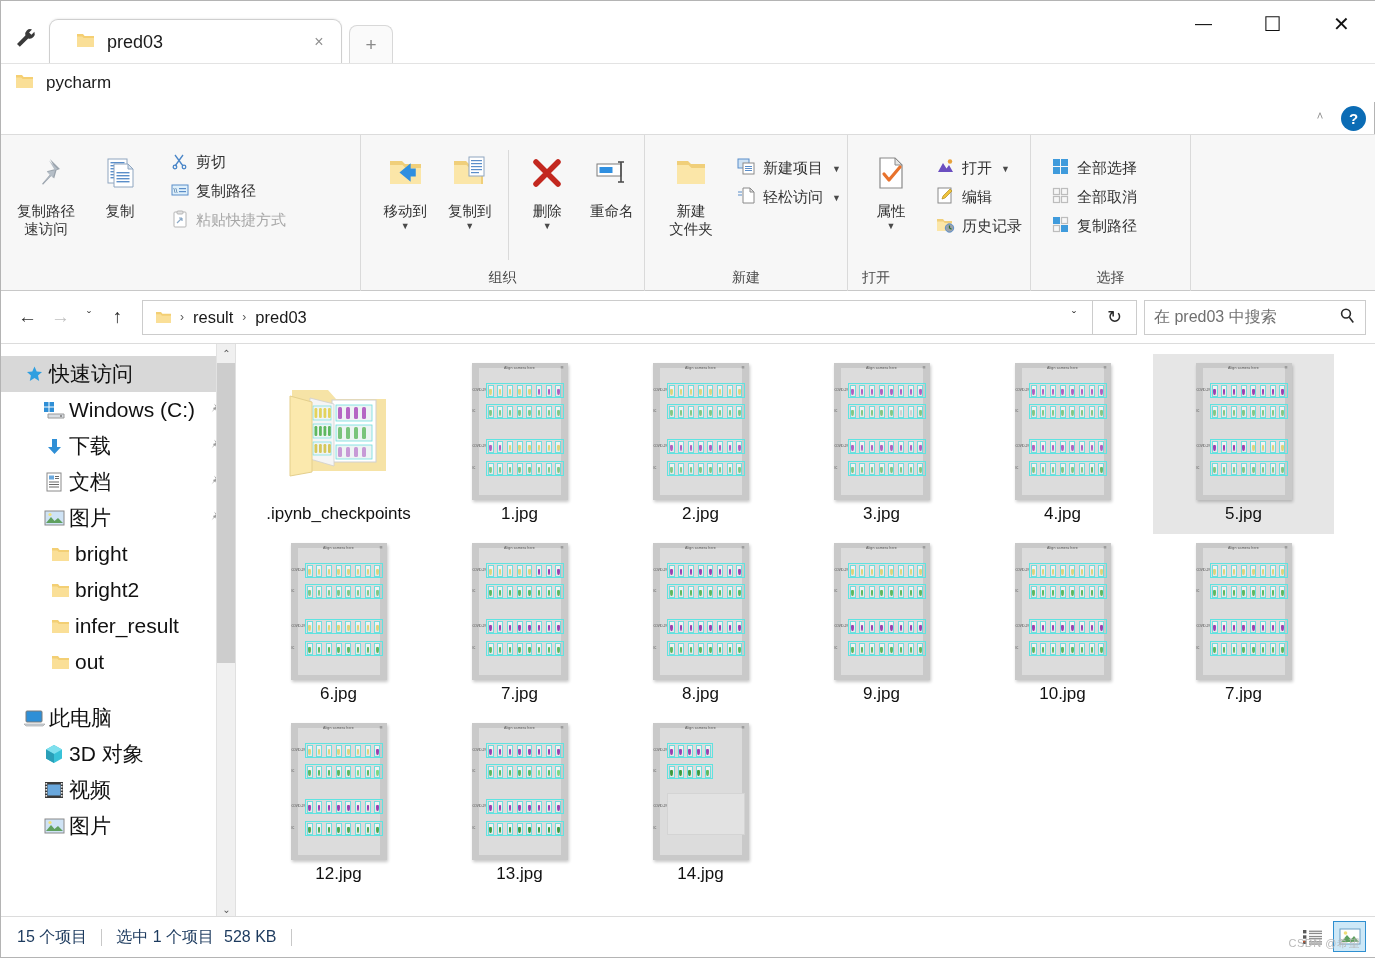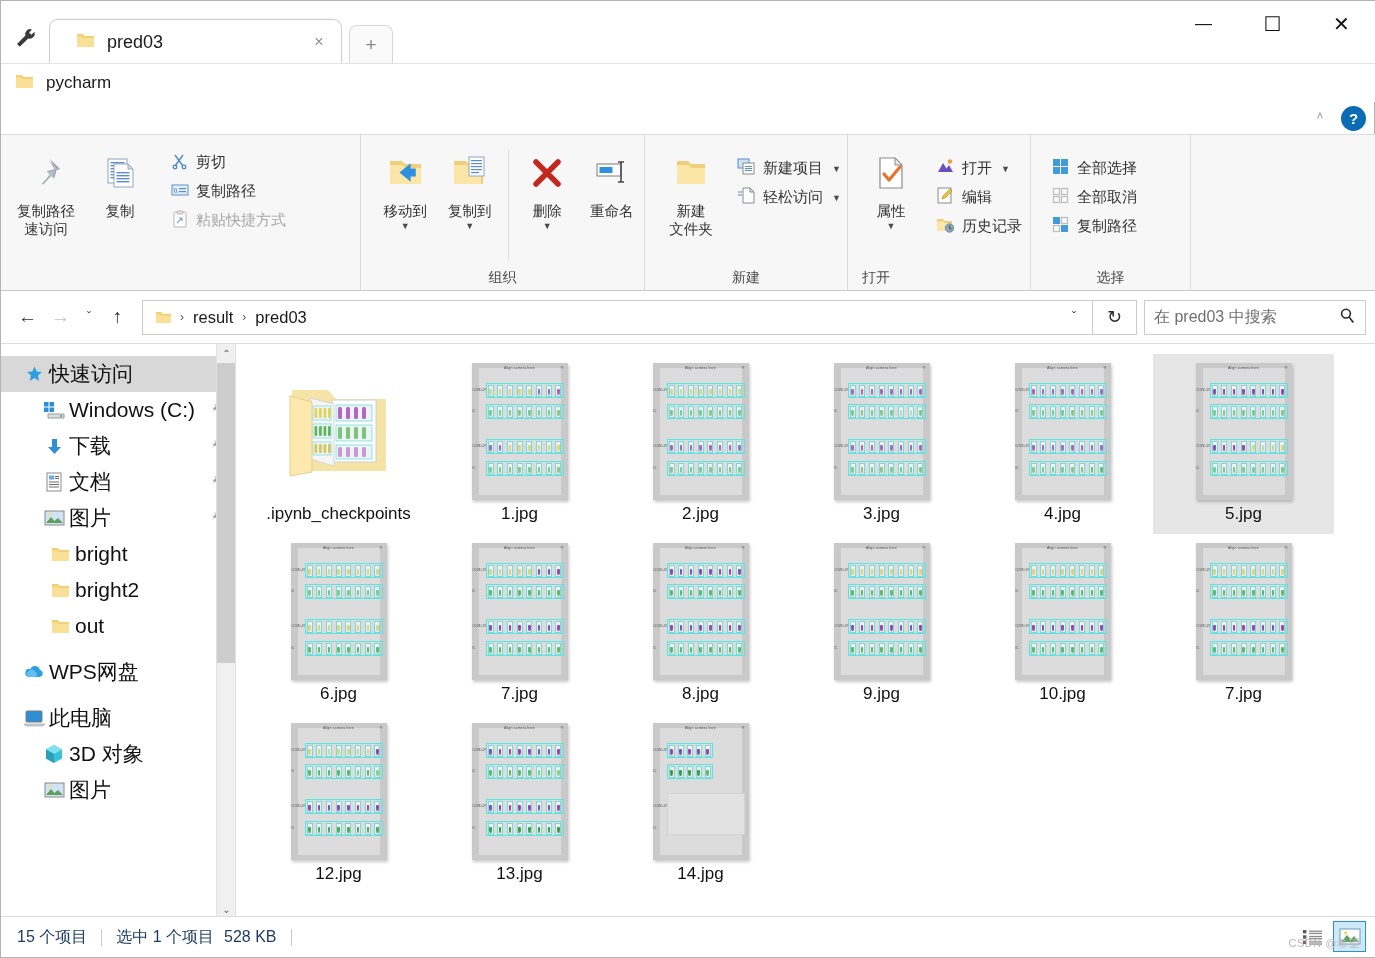--- a/index.html
+++ b/index.html
@@ -794,42 +794,42 @@
       <div class="navitem indent2">
         <span class="nicon">
           <svg width="19" height="17" viewBox="0 0 19 17">
               <path d="M1 2h6l1.6 2H18v11H1z" fill="#f3cf74"></path>
               <path d="M1 4.5h5.2l1.5 1.6H18V15H1z" fill="#fadf97"></path>
             </svg>
         </span>
         <span class="nlabel">bright2</span>
       </div>
 
-
       <div class="navitem indent2">
         <span class="nicon">
           <svg width="19" height="17" viewBox="0 0 19 17">
               <path d="M1 2h6l1.6 2H18v11H1z" fill="#f3cf74"></path>
               <path d="M1 4.5h5.2l1.5 1.6H18V15H1z" fill="#fadf97"></path>
             </svg>
         </span>
+        <span class="nlabel">infer_result</span>
+      </div>
+
+      <div class="navitem indent2">
+        <span class="nicon">
+          <svg width="19" height="17" viewBox="0 0 19 17">
+              <path d="M1 2h6l1.6 2H18v11H1z" fill="#f3cf74"></path>
+              <path d="M1 4.5h5.2l1.5 1.6H18V15H1z" fill="#fadf97"></path>
+            </svg>
+        </span>
         <span class="nlabel">out</span>
       </div>
 
       <div class="spacer8"></div>
 
-      <div class="navitem">
-        <span class="nicon">
-          <svg width="22" height="16" viewBox="0 0 22 16">
-              <path d="M5.5 13h11a3.6 3.6 0 0 0 .4-7.1A5 5 0 0 0 7.4 5 3.9 3.9 0 0 0 5.5 13z" fill="#2f9fe0"></path>
-              <path d="M5.5 13h7a3 3 0 0 0-.3-5.3A4 4 0 0 0 5 7.8 2.8 2.8 0 0 0 5.5 13z" fill="#63bdf0"></path>
-            </svg>
-        </span>
-        <span class="nlabel">WPS网盘</span>
-      </div>
 
       <div class="spacer8"></div>
 
       <div class="navitem">
         <span class="nicon">
           <svg width="23" height="19" viewBox="0 0 23 19">
               <rect x="3" y="2" width="16" height="11" rx="1" fill="#2f8fd6" stroke="#7a7a7a"></rect>
               <path d="M1 15h21l-2 2H3z" fill="#cfd6dd" stroke="#9a9a9a" stroke-width=".6"></path>
             </svg>
         </span>
@@ -840,20 +840,41 @@
         <span class="nicon">
           <svg width="20" height="20" viewBox="0 0 20 20">
               <path d="M10 1l8 4.5v9L10 19l-8-4.5v-9z" fill="#38c2d8"></path>
               <path d="M10 1l8 4.5L10 10 2 5.5z" fill="#7fe0ee"></path>
               <path d="M10 10v9l-8-4.5v-9z" fill="#2a9fb8"></path>
             </svg>
         </span>
         <span class="nlabel">3D 对象</span>
       </div>
 
+      <div class="navitem indent1">
+        <span class="nicon">
+          <svg width="20" height="18" viewBox="0 0 20 18">
+              <rect x="1" y="1" width="18" height="16" fill="#3a3a3a"></rect>
+              <rect x="3.5" y="3.5" width="13" height="11" fill="#6aa8dd"></rect>
+              <g fill="#e8e8e8">
+                <rect x="1.5" y="2" width="1.6" height="1.6"></rect>
+                <rect x="1.5" y="5" width="1.6" height="1.6"></rect>
+                <rect x="1.5" y="8" width="1.6" height="1.6"></rect>
+                <rect x="1.5" y="11" width="1.6" height="1.6"></rect>
+                <rect x="1.5" y="14" width="1.6" height="1.6"></rect>
+                <rect x="16.9" y="2" width="1.6" height="1.6"></rect>
+                <rect x="16.9" y="5" width="1.6" height="1.6"></rect>
+                <rect x="16.9" y="8" width="1.6" height="1.6"></rect>
+                <rect x="16.9" y="11" width="1.6" height="1.6"></rect>
+                <rect x="16.9" y="14" width="1.6" height="1.6"></rect>
+              </g>
+            </svg>
+        </span>
+        <span class="nlabel">视频</span>
+      </div>
 
       <div class="navitem indent1">
         <span class="nicon">
           <svg width="21" height="17" viewBox="0 0 21 17">
               <rect x="1" y="1" width="19" height="14" fill="#cfe3f5" stroke="#8a8a8a"></rect>
               <path d="M2 13l5-6 3.5 4L14 8l5 5z" fill="#5fa05f"></path>
               <circle cx="6" cy="4.5" r="1.6" fill="#f2e07a"></circle>
             </svg>
         </span>
         <span class="nlabel">图片</span>

